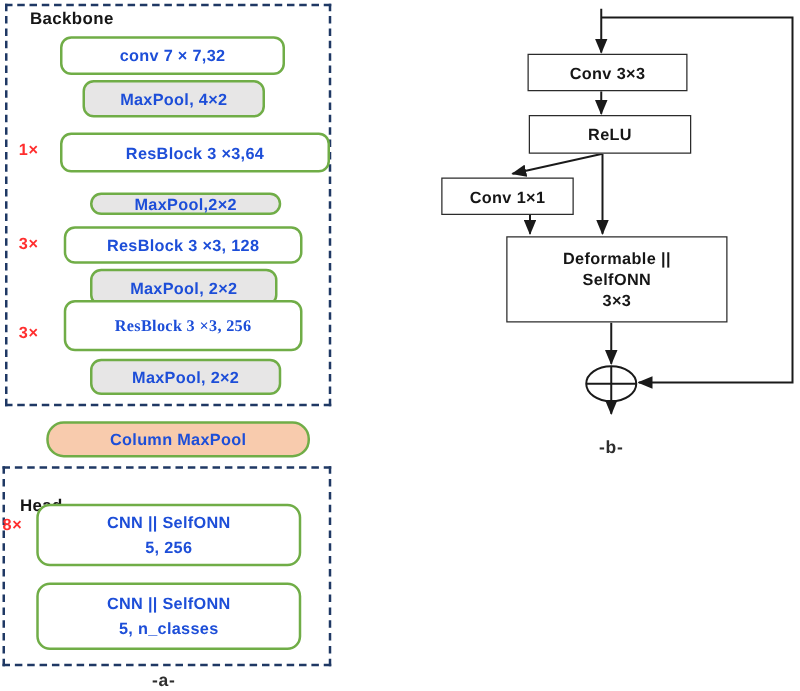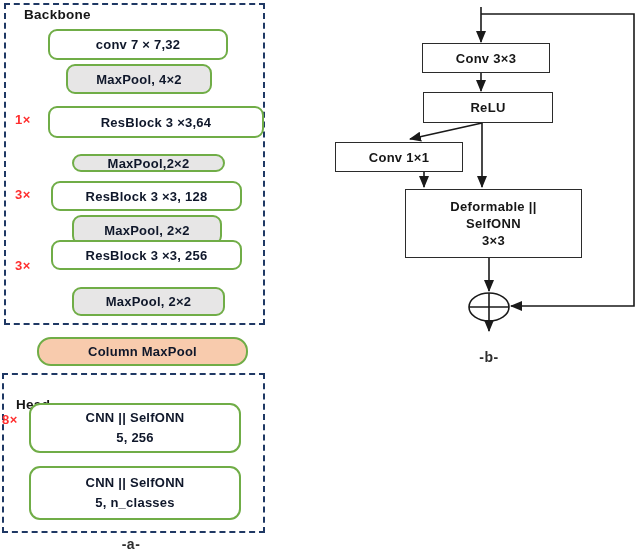--- a/index.html
+++ b/index.html
@@ -11,21 +11,21 @@
     --ink:#1A1A1A;
     --boxline:#2B2B2B;
   }
   *{box-sizing:border-box;margin:0;padding:0;}
   body{background:#ffffff;font-family:"Liberation Sans", sans-serif;}
   .page{position:relative;width:640px;height:553px;background:#ffffff;overflow:hidden;color:var(--ink);}
   .grp{position:absolute;border:2px dashed var(--navy);background:transparent;}
   .grp-title{position:absolute;font-size:13.5px;font-weight:600;letter-spacing:.3px;color:#161616;}
   .blk{position:absolute;display:flex;align-items:center;justify-content:center;
        background:#fff;border:2px solid var(--green);border-radius:9px;
-       font-size:13px;font-weight:600;letter-spacing:.25px;color:#0f172a;white-space:nowrap;text-align:right;}
+       font-size:13px;font-weight:600;letter-spacing:.25px;color:#1d4ed8;white-space:nowrap;text-align:right;}
   .blk.gray{background:var(--gray);}
   .blk.peach{background:var(--peach);border-radius:7px;}
   .blk.twoline{flex-direction:column;line-height:20px;}
   .mult{position:absolute;color:var(--red);font-size:13px;font-weight:700;letter-spacing:.5px;}
   .bbox{position:absolute;display:flex;align-items:center;justify-content:center;
         background:#fff;border:1.6px solid var(--boxline);
         font-size:13px;font-weight:600;letter-spacing:.3px;color:#161616;white-space:nowrap;}
   .bbox.threeline{flex-direction:column;line-height:17px;}
   .cap{position:absolute;width:60px;text-align:center;font-size:14px;font-weight:600;color:#2e2e2e;letter-spacing:.5px;}
   svg.wires{position:absolute;left:0;top:0;pointer-events:none;}
@@ -46,21 +46,21 @@
   <div class="blk" style="left:48px;top:106px;width:216px;height:32px;">ResBlock 3 ×3,64</div>
 
   <div class="blk gray" style="left:72px;top:154px;width:153px;height:18px;">MaxPool,2×2</div>
 
   <div class="mult" style="left:15px;top:187px;">3×</div>
   <div class="blk" style="left:51px;top:181px;width:191px;height:30px;">ResBlock 3 ×3, 128</div>
 
   <div class="blk gray" style="left:72px;top:215px;width:150px;height:30px;">MaxPool, 2×2</div>
 
   <div class="mult" style="left:15px;top:258px;">3×</div>
-  <div class="blk" style="left:51px;top:240px;width:191px;height:30px;">ResBlock 3 ×3, 256</div>
+  <div class="blk" style="left:51px;top:240px;width:191px;height:41px;font-family:Liberation Serif, serif;">ResBlock 3 ×3, 256</div>
 
   <div class="blk gray" style="left:72px;top:287px;width:153px;height:29px;">MaxPool, 2×2</div>
 
   <div class="blk peach" style="left:37px;top:337px;width:211px;height:29px;border-radius:14px;">Column MaxPool</div>
 
   <div class="grp" style="left:2px;top:373px;width:263px;height:160px;"></div>
   <div class="grp-title" style="left:16px;top:381px;margin-top:16px;">Head</div>
 
   <div class="mult" style="left:2px;top:412px;">8×</div>
   <div class="blk twoline" style="left:29px;top:403px;width:212px;height:50px;border-radius:11px;">
@@ -92,21 +92,21 @@
         <ellipse cx="489" cy="307" rx="20" ry="14" fill="#ffffff"></ellipse>
         <path d="M469 307 H509"></path>
         <path d="M489 293 V321"></path>
       </g>
       <path d="M489 321 V331" marker-end="url(#ah)"></path>
     </g>
   </svg>
 
   <div class="bbox" style="left:422px;top:43px;width:128px;height:30px;">Conv 3×3</div>
   <div class="bbox" style="left:423px;top:92px;width:130px;height:31px;">ReLU</div>
-  <div class="bbox" style="left:335px;top:142px;width:128px;height:30px;">Conv 1×1</div>
+  <div class="bbox" style="left:353px;top:142px;width:106px;height:30px;">Conv 1×1</div>
   <div class="bbox threeline" style="left:405px;top:189px;width:177px;height:69px;">
     <span>Deformable ||</span>
     <span>SelfONN</span>
     <span>3×3</span>
   </div>
 
   <div class="cap" style="left:459px;top:349px;">-b-</div>
 
 </div>
 

